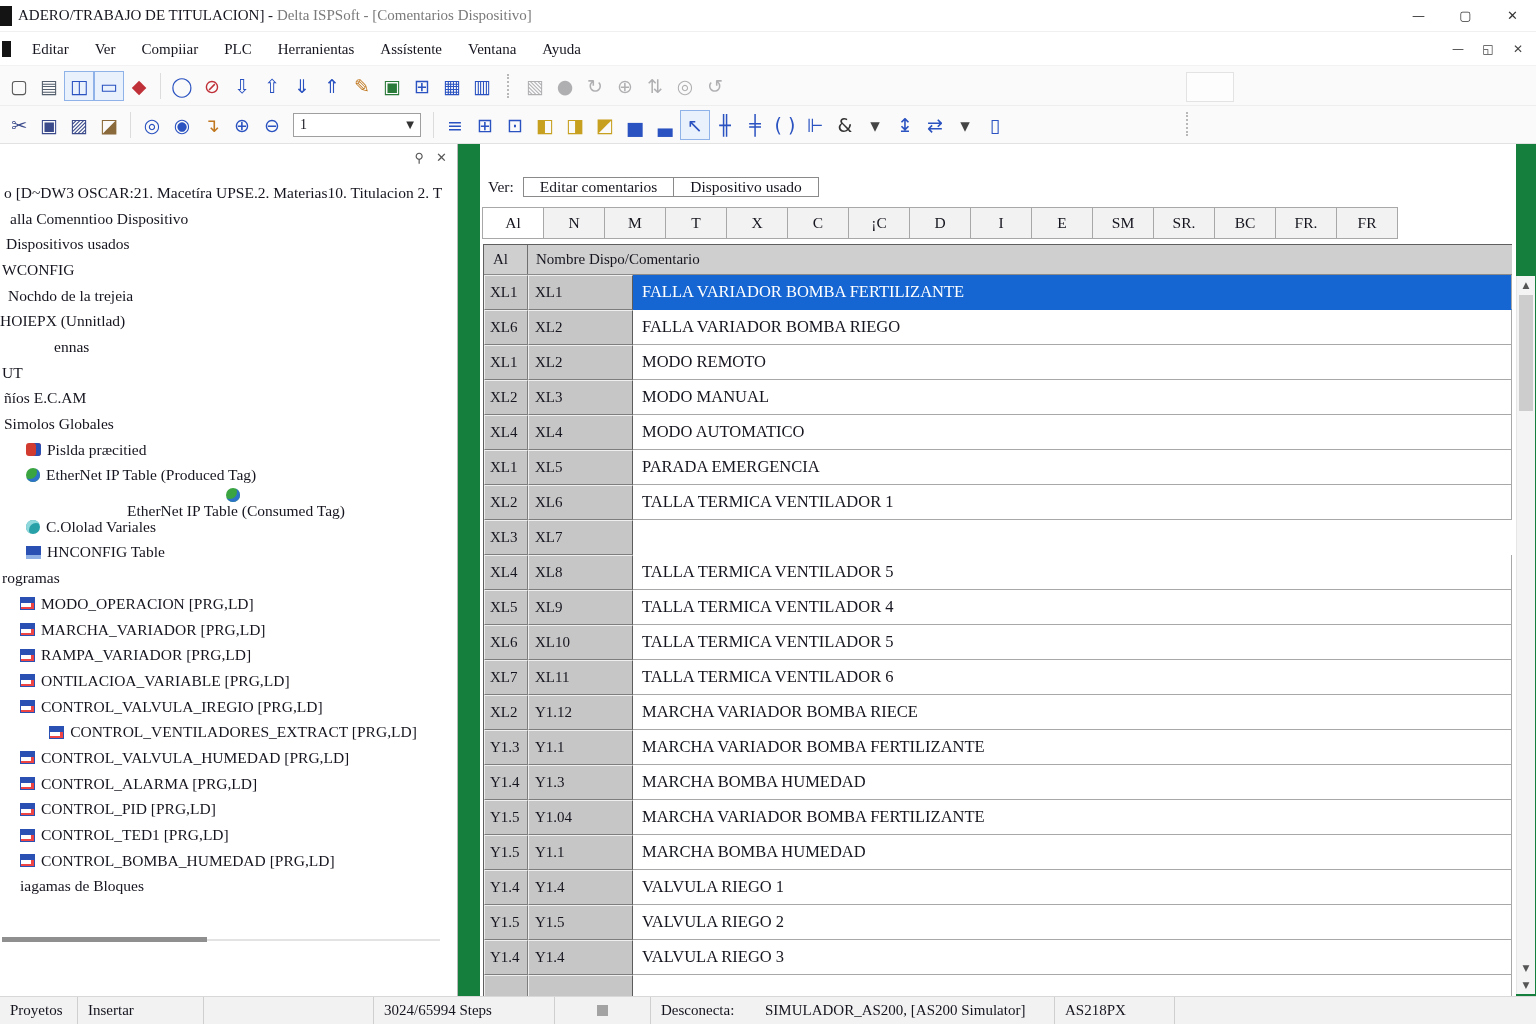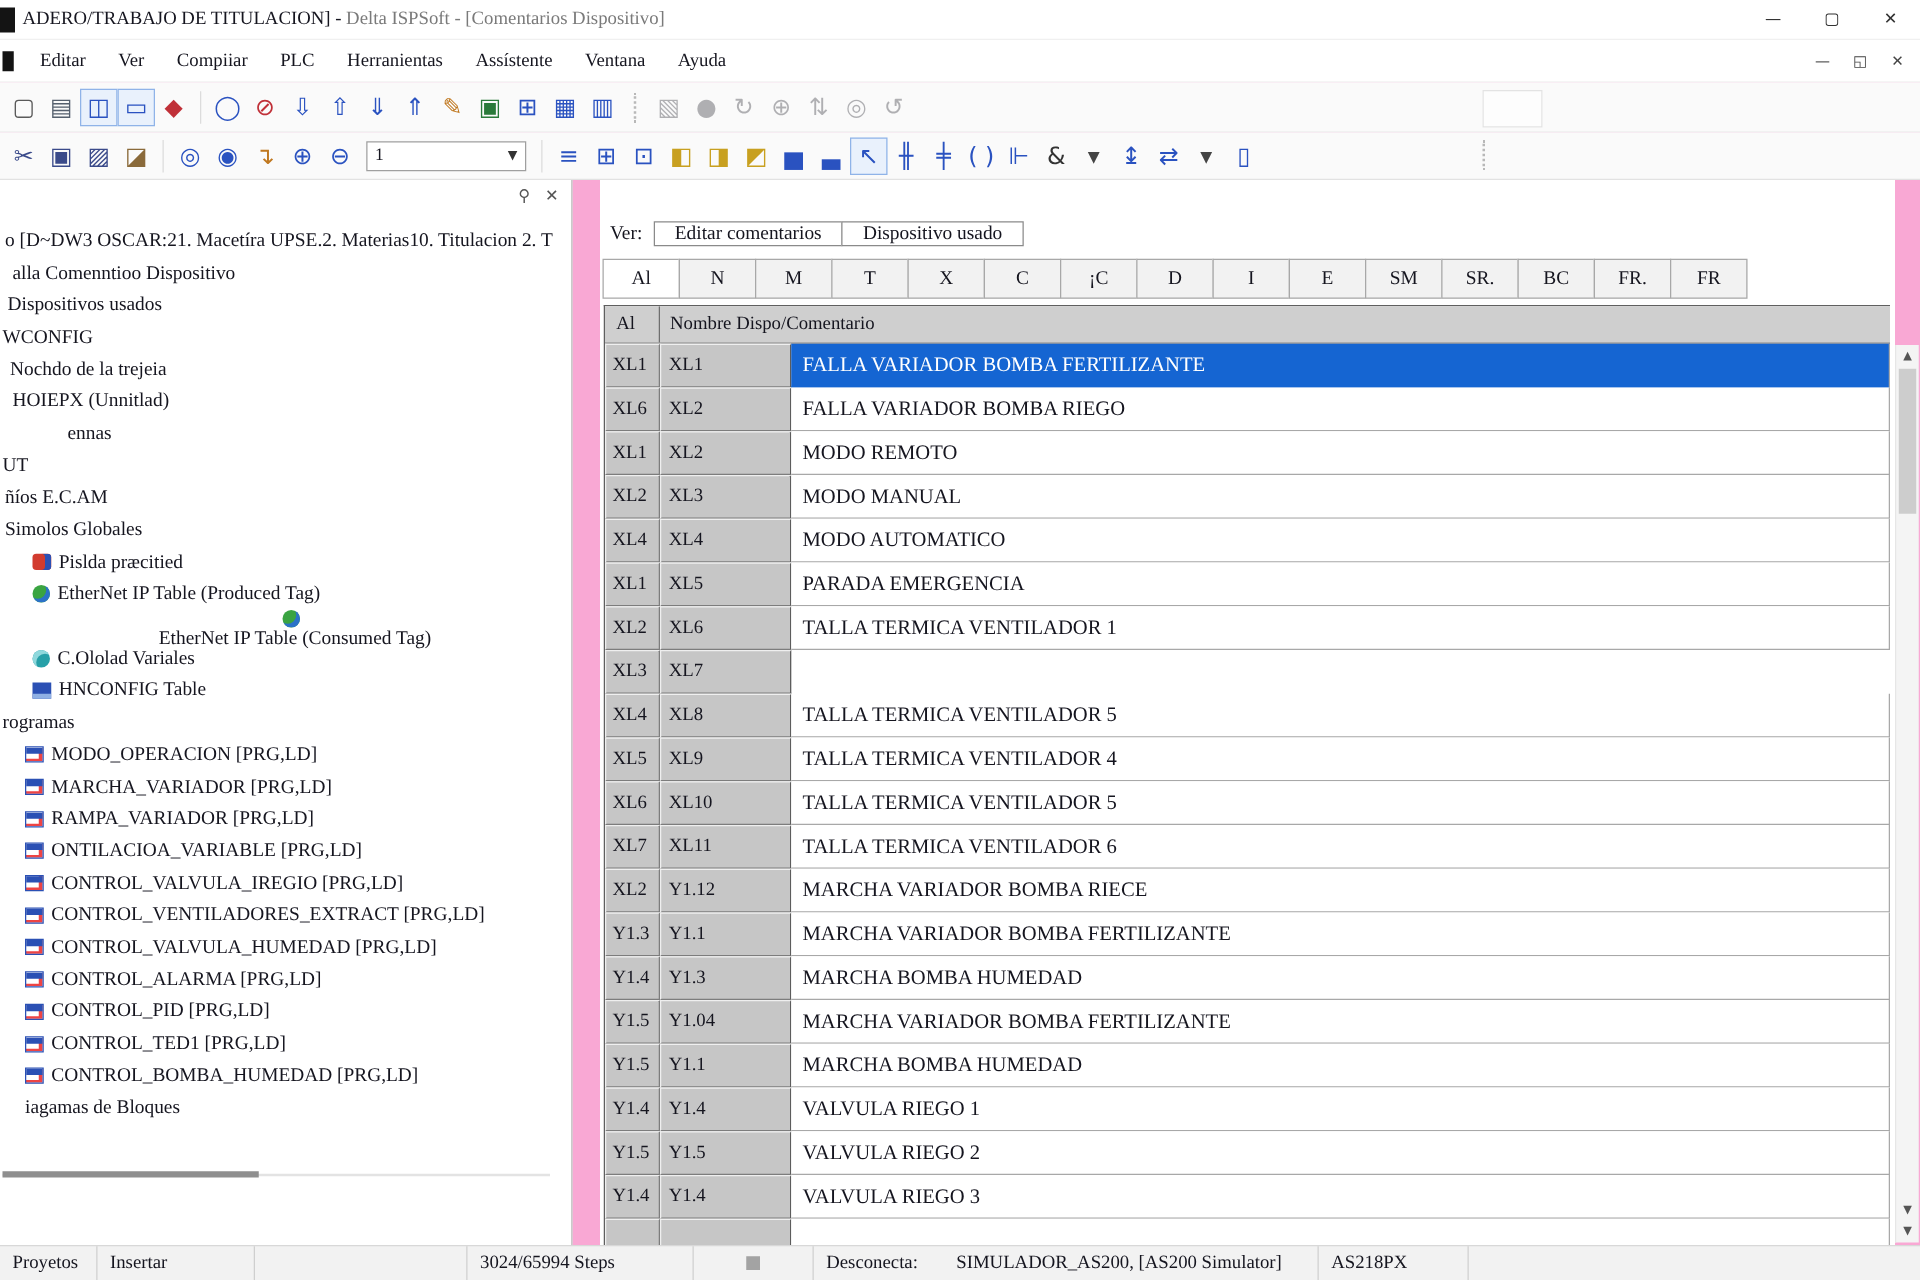--- a/index.html
+++ b/index.html
@@ -1,18 +1,18 @@
 <!DOCTYPE html>
 <html style="--sel: #1565d2;"><head>
 <meta charset="utf-8">
 <style>
   * { margin:0; padding:0; box-sizing:border-box; }
   html,body { width:1536px; height:1024px; overflow:hidden; }
   body { font-family:"Liberation Serif", serif; color:#15151f; background:#fff; position:relative; }
-  #app { position:absolute; inset:0; width:1536px; height:1024px; background:#f9a8d4; overflow:hidden; }
+  #app { position:absolute; inset:0; width:1536px; height:1024px; background:#15803d; overflow:hidden; }
 
   
   .titlebar { position:absolute; top:0; left:0; right:0; height:32px; background:#fff; display:flex; align-items:center; border-bottom:1px solid #f0f0f0; }
   .title-chip { width:12px; height:20px; background:#141414; margin:0 6px 0 0; flex:0 0 auto; }
   .title-text { font-size:15px; white-space:nowrap; }
   .title-app { color:#7a7a7a; }
   .win-controls { margin-left:auto; display:flex; height:32px; }
   .win-btn { width:47px; height:32px; display:flex; align-items:center; justify-content:center; font-family:"DejaVu Sans",sans-serif; font-size:13px; color:#333; }
 
   
@@ -305,21 +305,21 @@
         </div>
         <div class="tree-item" style="padding-left: 6px;">
           <span class="tlabel">Dispositivos usados</span>
         </div>
         <div class="tree-item" style="padding-left: 2px;">
           <span class="tlabel">WCONFIG</span>
         </div>
         <div class="tree-item" style="padding-left: 8px;">
           <span class="tlabel">Nochdo de la trejeia</span>
         </div>
-        <div class="tree-item" style="padding-left: 10px;">
+        <div class="tree-item" style="">
           <span class="tlabel">HOIEPX  (Unnitlad)</span>
         </div>
         <div class="tree-item" style="padding-left: 15px; margin-left: 39px;">
           <span class="tlabel">ennas</span>
         </div>
         <div class="tree-item" style="padding-left: 2px;">
           <span class="tlabel">UT</span>
         </div>
         <div class="tree-item" style="padding-left: 4px;">
           <span class="tlabel">ñíos E.C.AM</span>
@@ -363,21 +363,21 @@
           <span class="tlabel">RAMPA_VARIADOR [PRG,LD]</span>
         </div>
         <div class="tree-item" style="padding-left: 20px;">
           <span class="ticon i-prg"></span>
           <span class="tlabel">ONTILACIOA_VARIABLE [PRG,LD]</span>
         </div>
         <div class="tree-item" style="padding-left: 20px;">
           <span class="ticon i-prg"></span>
           <span class="tlabel">CONTROL_VALVULA_IREGIO [PRG,LD]</span>
         </div>
-        <div class="tree-item" style="padding-left: 20px;">
+        <div class="tree-item" style="padding-left: 20px; justify-content: center;">
           <span class="ticon i-prg"></span>
           <span class="tlabel">CONTROL_VENTILADORES_EXTRACT [PRG,LD]</span>
         </div>
         <div class="tree-item" style="padding-left: 20px;">
           <span class="ticon i-prg"></span>
           <span class="tlabel">CONTROL_VALVULA_HUMEDAD [PRG,LD]</span>
         </div>
         <div class="tree-item" style="padding-left: 20px;">
           <span class="ticon i-prg"></span>
           <span class="tlabel">CONTROL_ALARMA [PRG,LD]</span>

